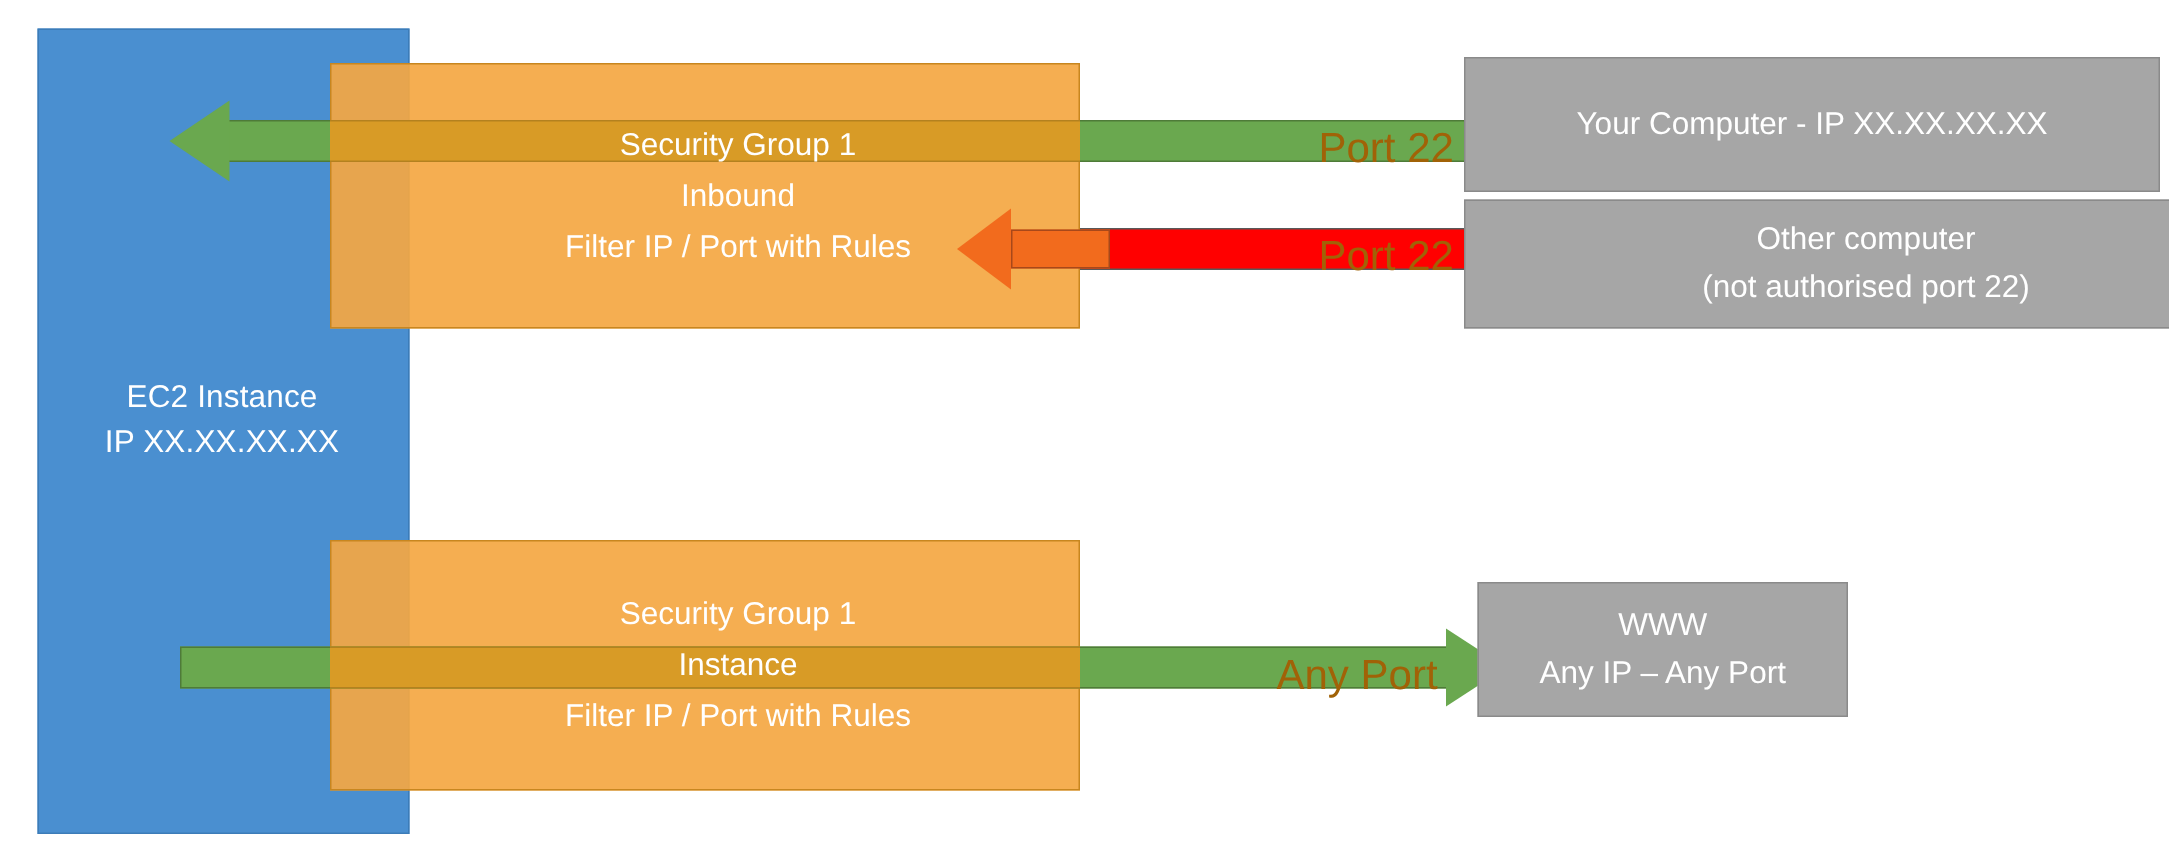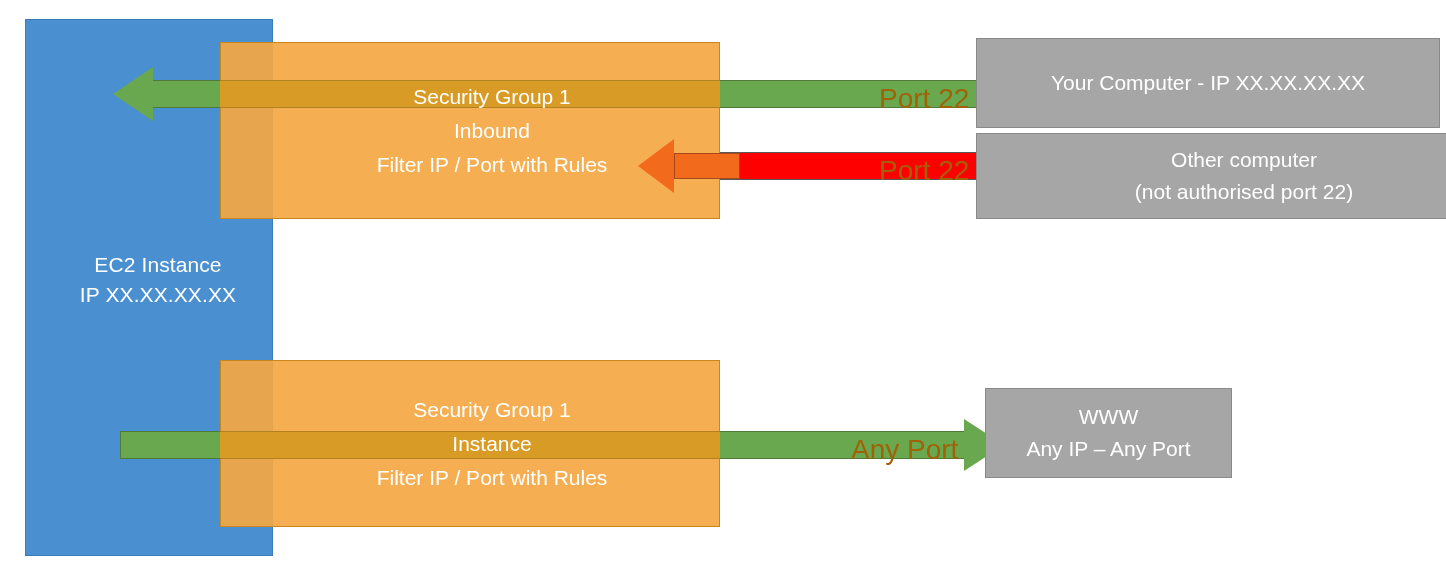--- a/index.html
+++ b/index.html
@@ -24,21 +24,21 @@
     left: 25px;
     top: 19px;
     width: 248px;
     height: 537px;
     background: #4A8FD0;
     border: 1px solid #3C7CB8;
     box-sizing: border-box;
   }
   .ec2-label {
     position: absolute;
-    left: 34px;
+    left: 24px;
     top: 250px;
     width: 248px;
     text-align: center;
     color: #ffffff;
     font-size: 21px;
     line-height: 30px;
     letter-spacing: .1px;
   }
   .ec2-label div { white-space: nowrap; }
 

